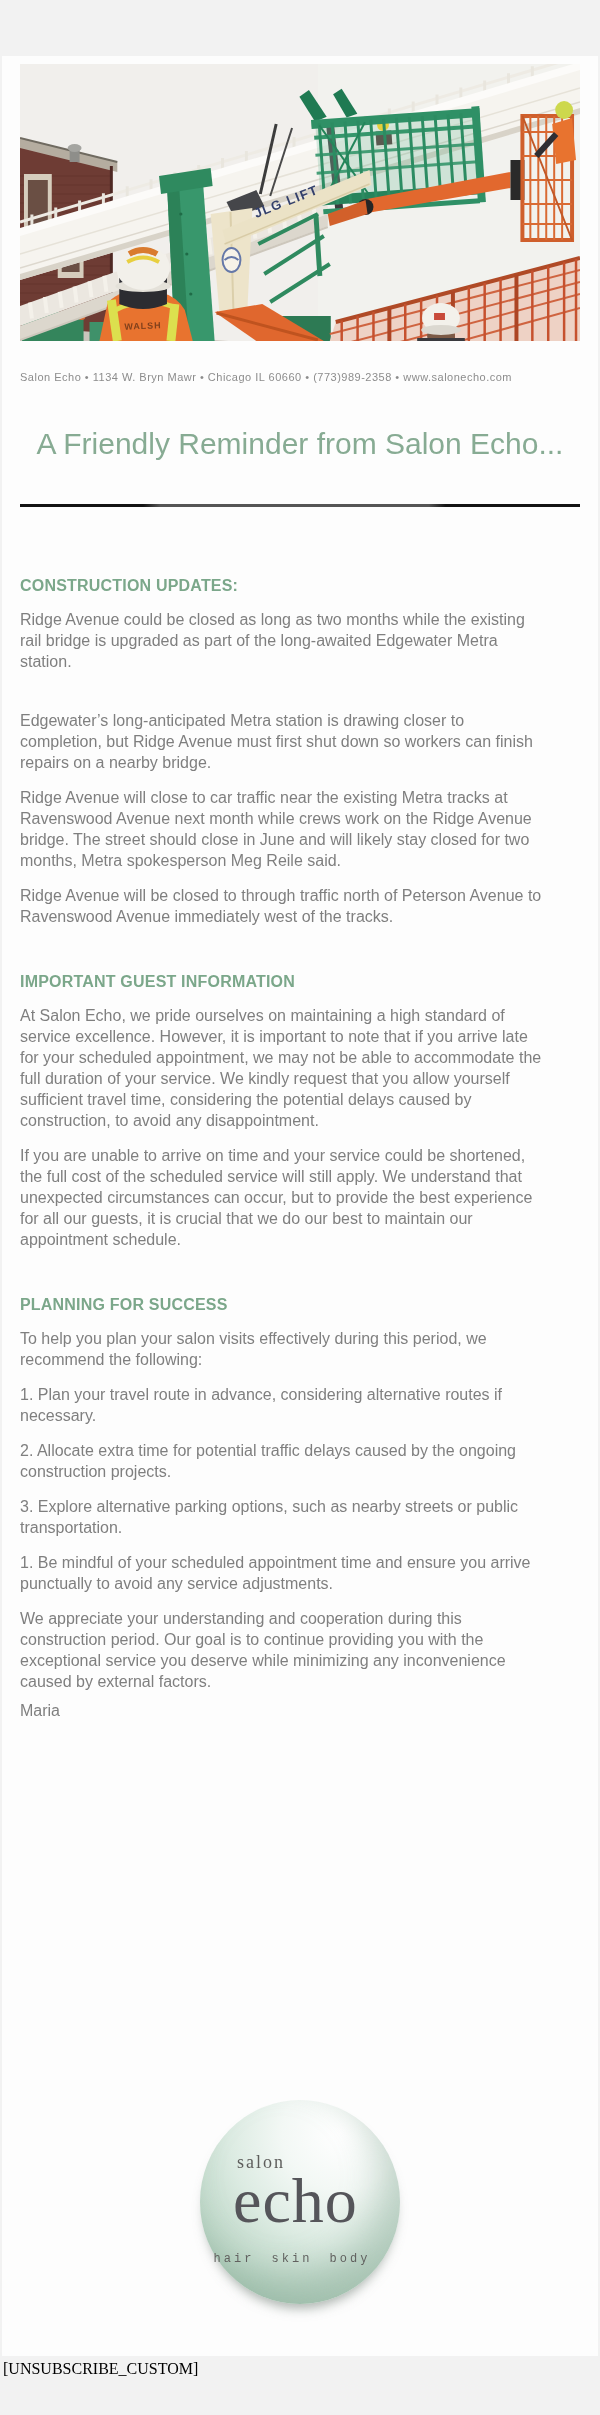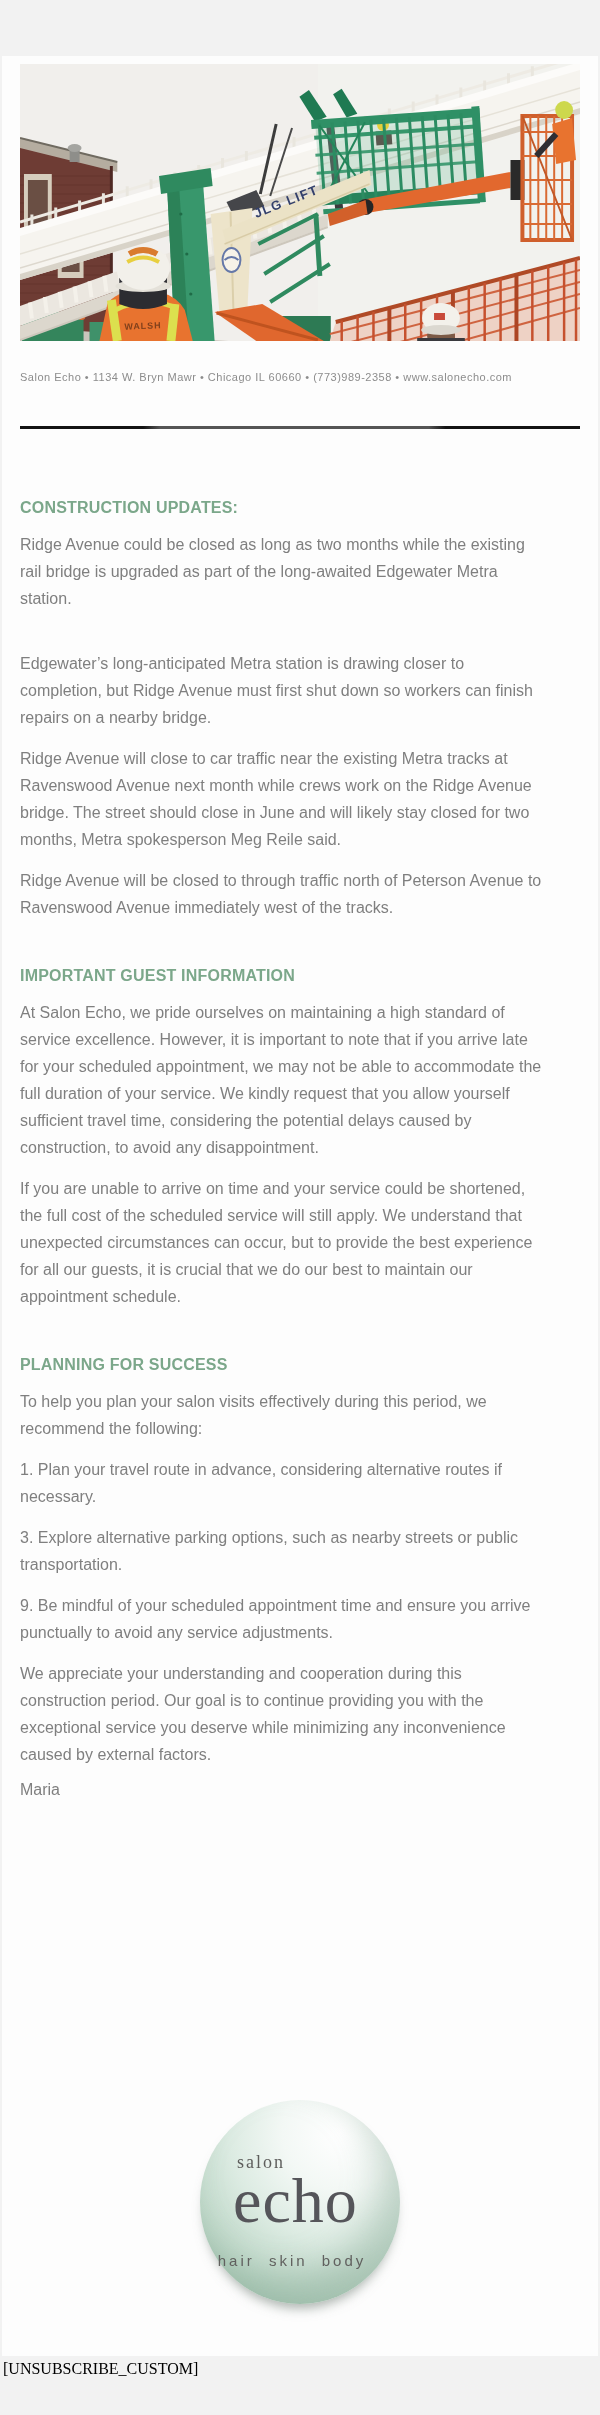--- a/index.html
+++ b/index.html
@@ -43,21 +43,21 @@
     margin:46px 0 0;
     font-size:16px;
     font-weight:700;
     letter-spacing:.2px;
     color:#7ba78a;
   }
   .sec-h.first{margin-top:70px;}
   .p{
     margin:14px 30px 0 0;
     font-size:16px;
-    line-height:27px;
+    line-height:21px;
     color:#7f7f7f;
   }
   .p.sp{margin-top:38px;}
   .p.thanks{margin-top:56px;}
   .p.signoff{margin-top:46px;}
   .p.signature{margin-top:8px;}
   .logo{
     position:absolute;
     top:2044px;left:50%;margin-left:-100px;
     width:200px;height:204px;
@@ -71,22 +71,22 @@
     font-size:18px;letter-spacing:2px;color:#5e5e5c;
   }
   .logo-echo{
     position:absolute;left:33px;top:64px;
     font-family:Liberation Serif, serif;
     font-size:64px;line-height:1.15;letter-spacing:1px;color:#55555a;
   }
   .logo-tag{
     position:absolute;left:0;right:16px;top:152px;
     text-align:center;
-    font-family:Liberation Sans, sans-serif;
-    font-size:15px;letter-spacing:3px;word-spacing:7px;color:#61615f;
+    font-family:Liberation Mono, monospace;
+    font-size:12px;letter-spacing:3px;word-spacing:7px;color:#61615f;
   }
   .footer{height:59px;}
   .unsub{
     padding:4px 0 0 3px;
     font-size:16px;
     color:#000;
     font-family:Liberation Serif, serif;
   }
   svg text{font-family:"Liberation Sans",sans-serif;}
 </style>
@@ -210,38 +210,40 @@
     <path d="M100 214h48v26q-24 10 -48 0z" fill="#2c2c31"></path>
     <ellipse cx="124" cy="222" rx="28" ry="6" fill="#e4e1d9"></ellipse>
     <ellipse cx="124" cy="204" rx="27" ry="22" fill="#f2f0ea"></ellipse>
     <path d="M110 190q14 -8 28 0" stroke="#d97b2f" stroke-width="6" fill="none"></path>
     <path d="M108 198q16 -9 32 0" stroke="#e8cf3f" stroke-width="4" fill="none"></path>
     <text x="124" y="265" text-anchor="middle" font-size="9" font-weight="bold" fill="#80401c" letter-spacing="1" transform="rotate(-2 124 265)">WALSH</text>
   </svg>
 
   <div class="contact">Salon Echo • 1134 W. Bryn Mawr • Chicago IL 60660 • (773)989-2358 • www.salonecho.com</div>
 
+  <div class="headline">A Friendly Reminder from Salon Echo...</div>
 
   <div class="divider"></div>
 
   <div class="sec-h first">CONSTRUCTION UPDATES:</div>
   <p class="p">Ridge Avenue could be closed as long as two months while the existing rail bridge is upgraded as part of the long-awaited Edgewater Metra station.</p>
   <p class="p sp">Edgewater’s long-anticipated Metra station is drawing closer to completion, but Ridge Avenue must first shut down so workers can finish repairs on a nearby bridge.</p>
   <p class="p">Ridge Avenue will close to car traffic near the existing Metra tracks at Ravenswood Avenue next month while crews work on the Ridge Avenue bridge. The street should close in June and will likely stay closed for two months, Metra spokesperson Meg Reile said.</p>
   <p class="p">Ridge Avenue will be closed to through traffic north of Peterson Avenue to Ravenswood Avenue immediately west of the tracks.</p>
 
   <div class="sec-h">IMPORTANT GUEST INFORMATION</div>
   <p class="p">At Salon Echo, we pride ourselves on maintaining a high standard of service excellence. However, it is important to note that if you arrive late for your scheduled appointment, we may not be able to accommodate the full duration of your service. We kindly request that you allow yourself sufficient travel time, considering the potential delays caused by construction, to avoid any disappointment.</p>
   <p class="p">If you are unable to arrive on time and your service could be shortened, the full cost of the scheduled service will still apply. We understand that unexpected circumstances can occur, but to provide the best experience for all our guests, it is crucial that we do our best to maintain our appointment schedule.</p>
 
   <div class="sec-h">PLANNING FOR SUCCESS</div>
   <p class="p">To help you plan your salon visits effectively during this period, we recommend the following:</p>
   <p class="p">1. Plan your travel route in advance, considering alternative routes if necessary.</p>
+  <p class="p">2. Allocate extra time for potential traffic delays caused by the ongoing construction projects.</p>
   <p class="p">3. Explore alternative parking options, such as nearby streets or public transportation.</p>
-  <p class="p">9. Be mindful of your scheduled appointment time and ensure you arrive punctually to avoid any service adjustments.</p>
+  <p class="p">1. Be mindful of your scheduled appointment time and ensure you arrive punctually to avoid any service adjustments.</p>
   <p class="p">We appreciate your understanding and cooperation during this construction period. Our goal is to continue providing you with the exceptional service you deserve while minimizing any inconvenience caused by external factors.</p>
 
   <p class="p signature">Maria</p>
 
   <div class="logo">
     <span class="logo-salon">salon</span>
     <span class="logo-echo">echo</span>
     <span class="logo-tag">hair skin body</span>
   </div>
 </div>

